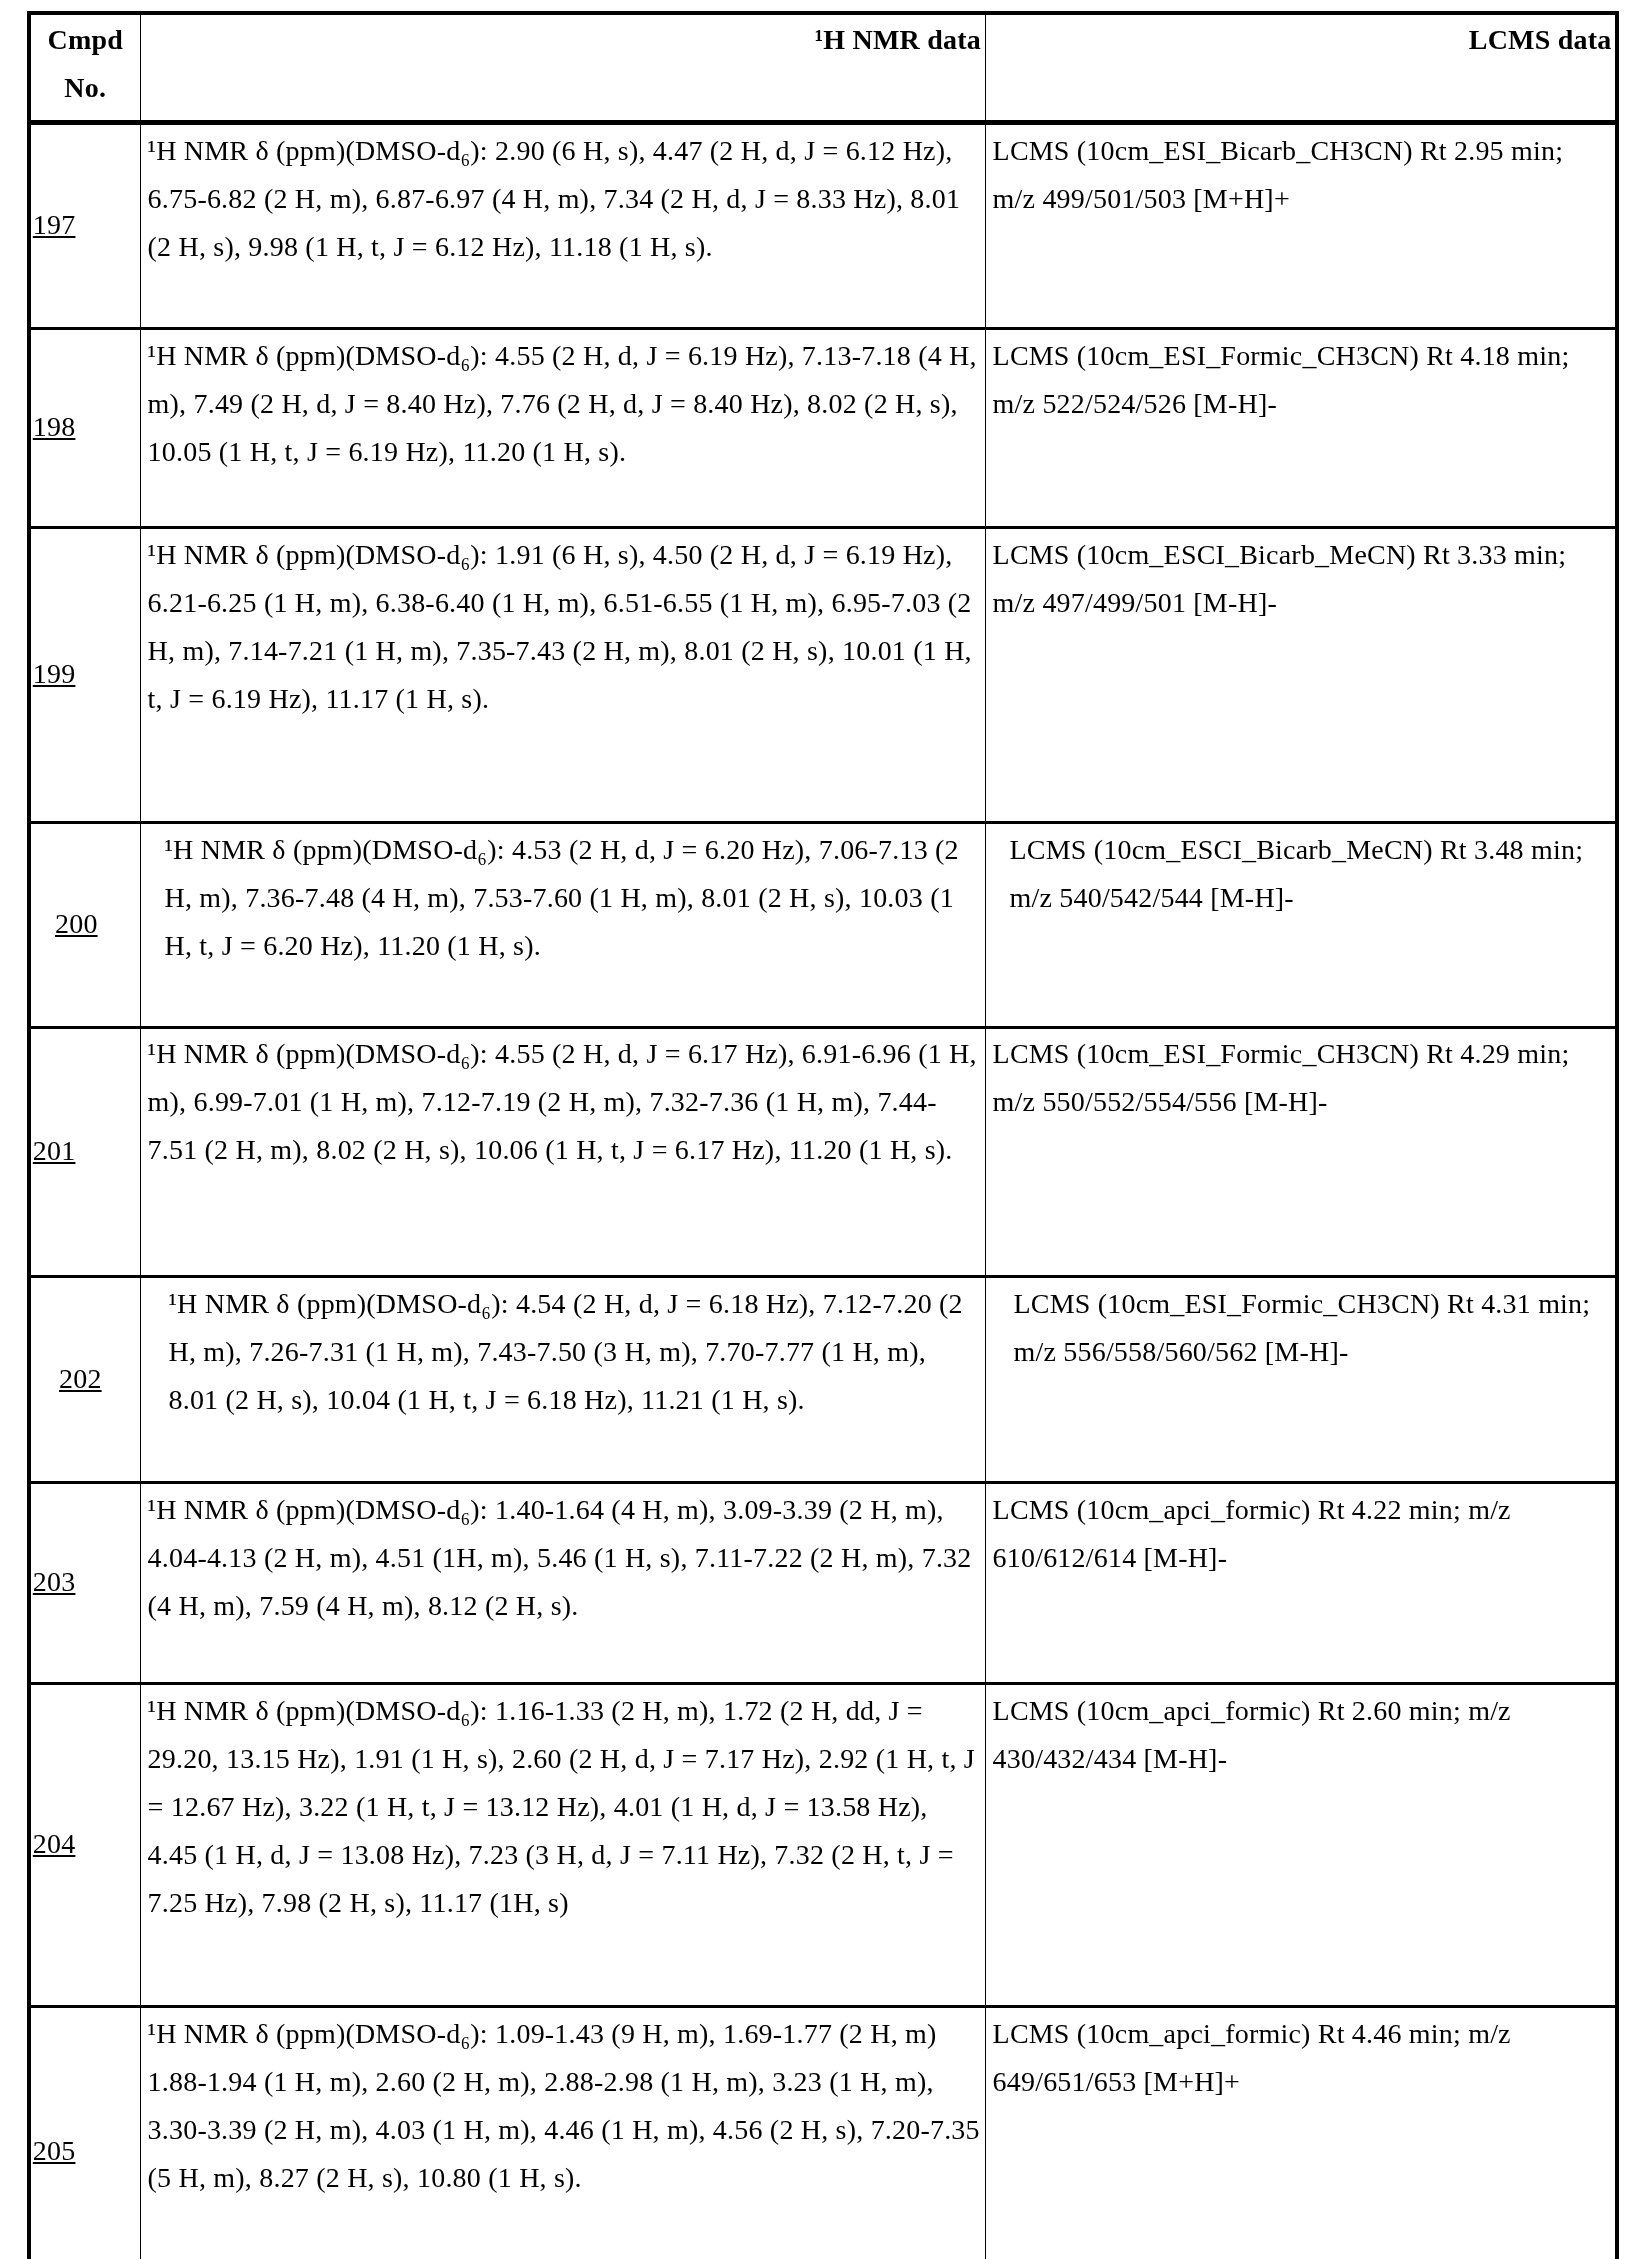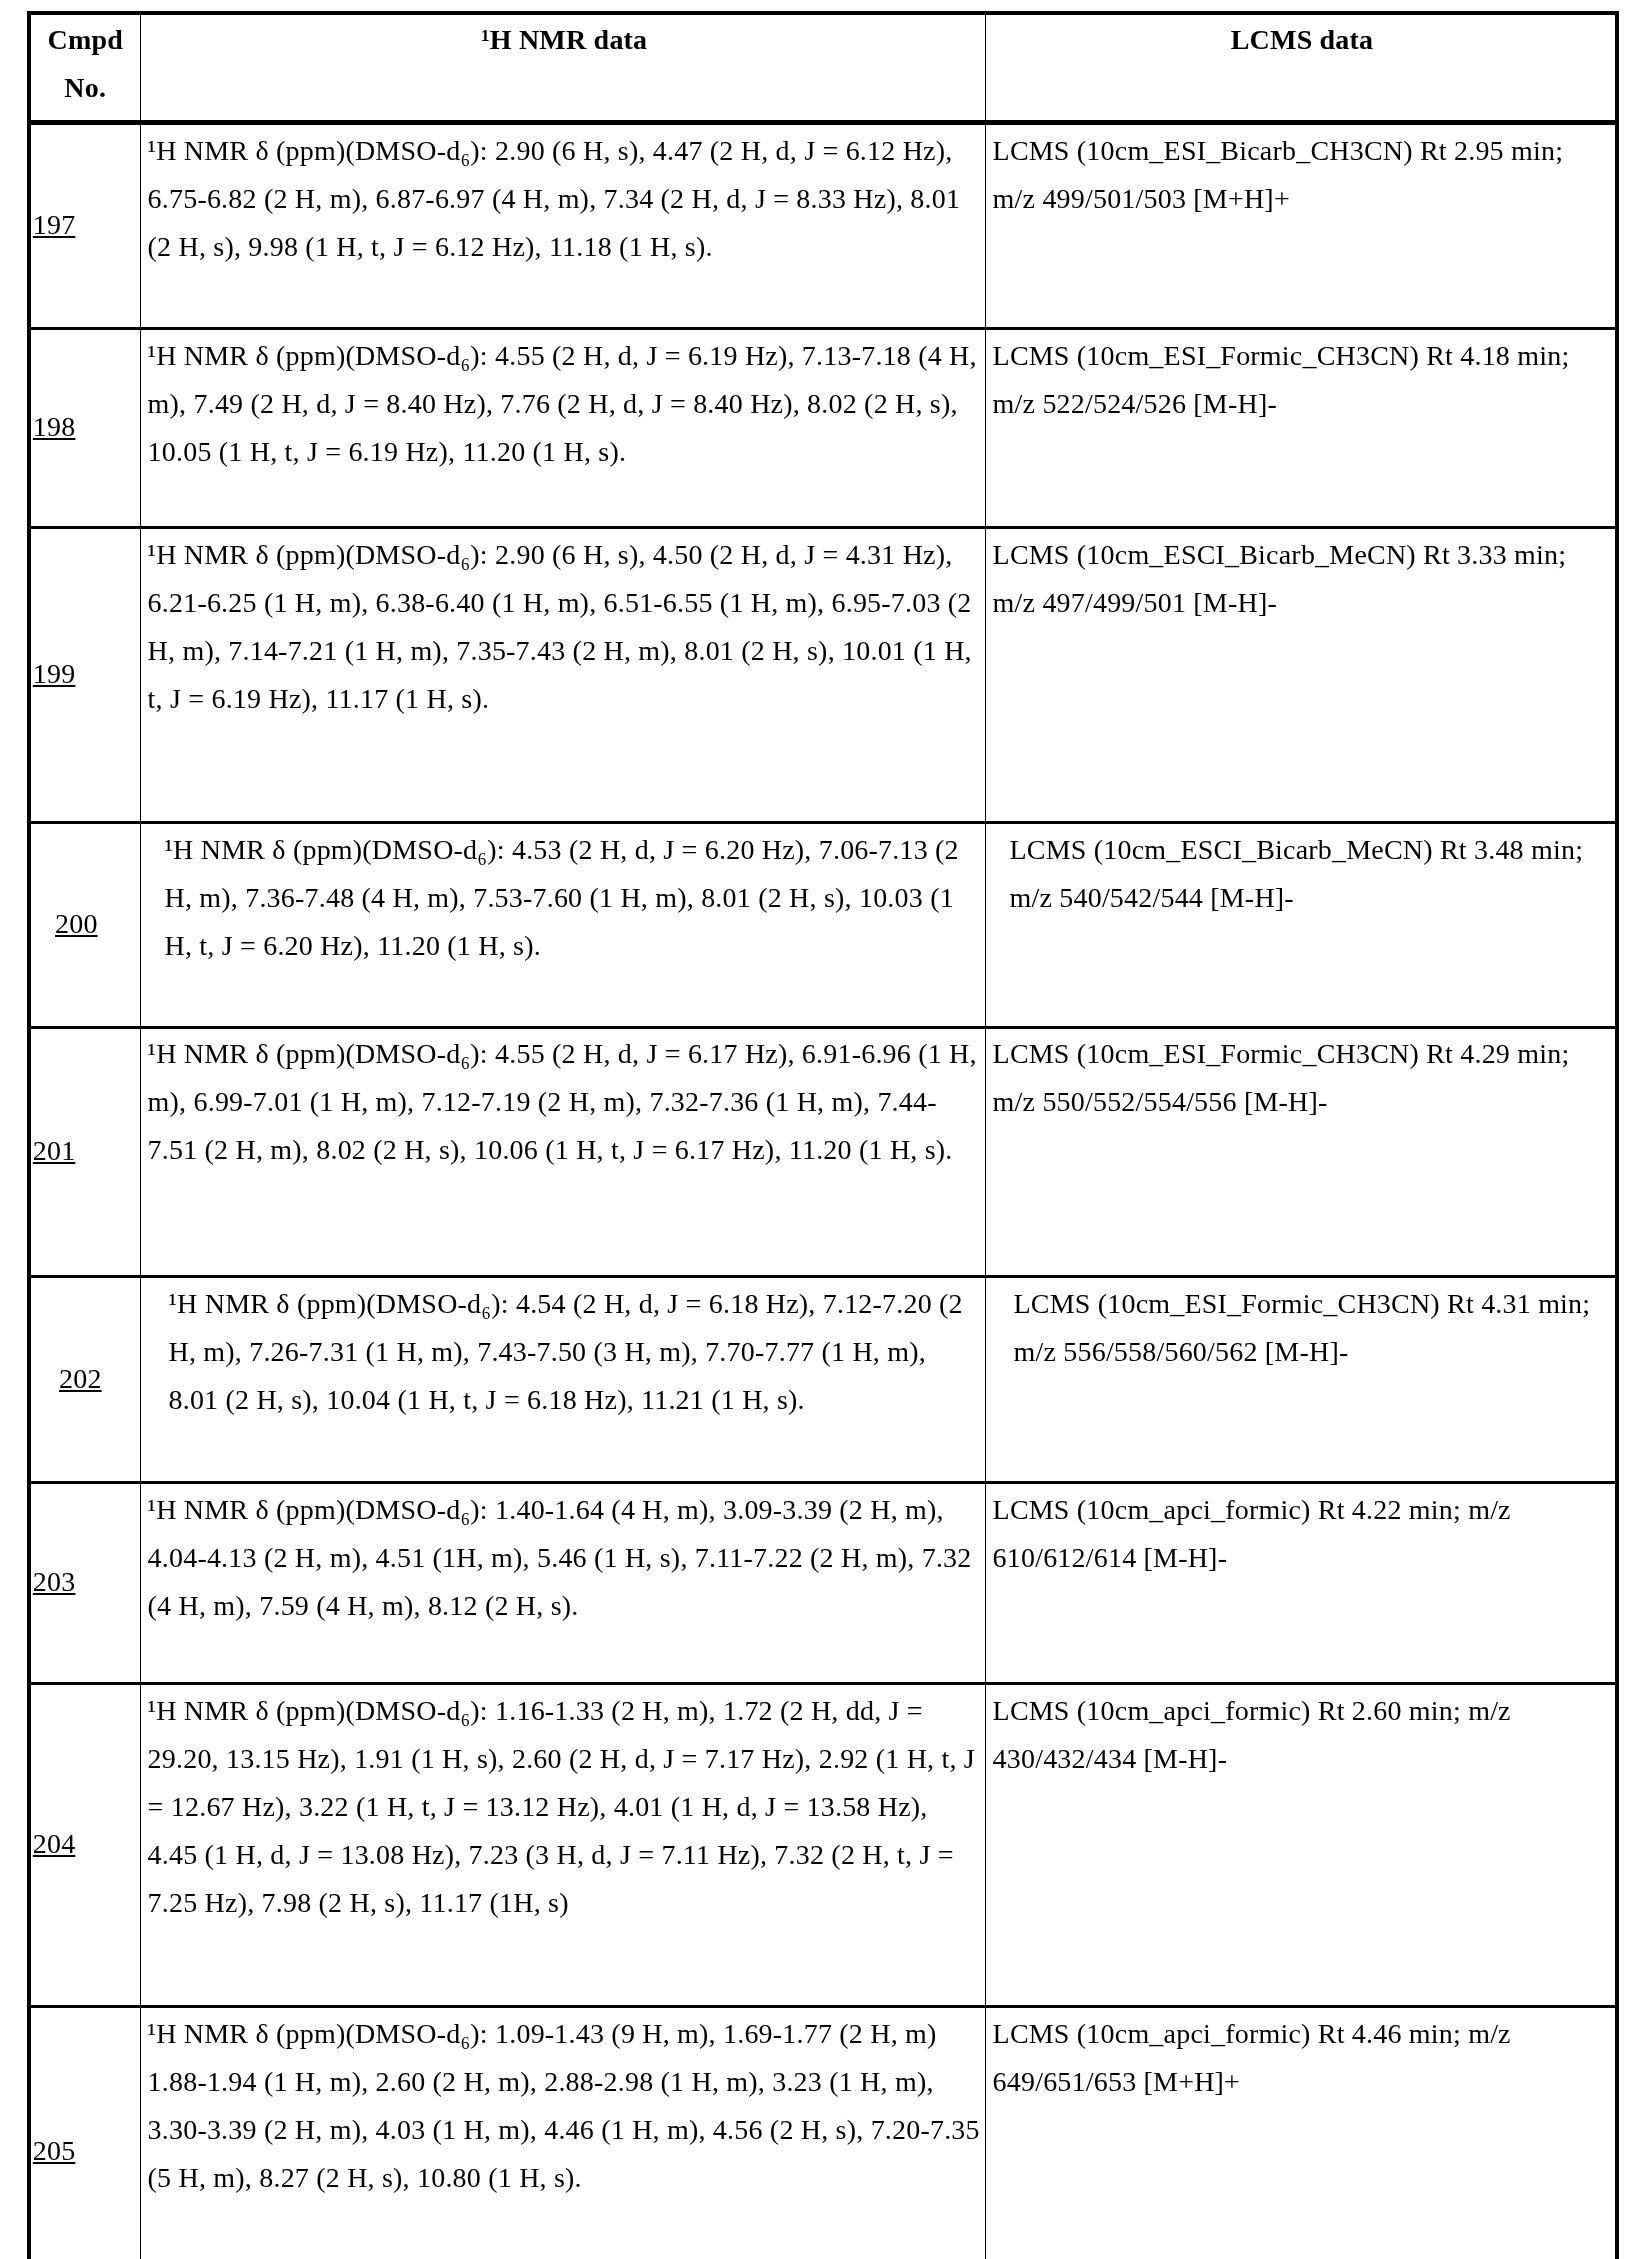--- a/index.html
+++ b/index.html
@@ -37,21 +37,21 @@
     padding: 1.8px 3.6px 3.6px 7.1px;
     font-size: 28px;
     line-height: 48px;
     letter-spacing: 0.2px;
     word-wrap: break-word;
     overflow: hidden;
   }
   thead th {
     font-weight: bold;
     vertical-align: top;
-    text-align: center;
+    text-align: right;
     height: 100px;
     border-bottom: 5.3px solid #000;
   }
   thead th.no-head {
     text-align: center;
     padding-left: 1.8px;
     padding-right: 1.8px;
   }
   td.no-cell {
     text-align: left;
@@ -97,21 +97,21 @@
         <td class="nmr-cell">¹H NMR δ (ppm)(DMSO-d₆): 2.90 (6 H, s), 4.47 (2 H, d, J = 6.12 Hz), 6.75-6.82 (2 H, m), 6.87-6.97 (4 H, m), 7.34 (2 H, d, J = 8.33 Hz), 8.01 (2 H, s), 9.98 (1 H, t, J = 6.12 Hz), 11.18 (1 H, s).</td>
         <td class="lcms-cell">LCMS (10cm_ESI_Bicarb_CH3CN) Rt 2.95 min; m/z 499/501/503 [M+H]+</td>
       </tr>
       <tr>
         <td class="no-cell">198</td>
         <td class="nmr-cell">¹H NMR δ (ppm)(DMSO-d₆): 4.55 (2 H, d, J = 6.19 Hz), 7.13-7.18 (4 H, m), 7.49 (2 H, d, J = 8.40 Hz), 7.76 (2 H, d, J = 8.40 Hz), 8.02 (2 H, s), 10.05 (1 H, t, J = 6.19 Hz), 11.20 (1 H, s).</td>
         <td class="lcms-cell">LCMS (10cm_ESI_Formic_CH3CN) Rt 4.18 min; m/z 522/524/526 [M-H]-</td>
       </tr>
       <tr>
         <td class="no-cell">199</td>
-        <td class="nmr-cell">¹H NMR δ (ppm)(DMSO-d₆): 2.90 (6 H, s), 4.50 (2 H, d, J = 4.31 Hz), 6.21-6.25 (1 H, m), 6.38-6.40 (1 H, m), 6.51-6.55 (1 H, m), 6.95-7.03 (2 H, m), 7.14-7.21 (1 H, m), 7.35-7.43 (2 H, m), 8.01 (2 H, s), 10.01 (1 H, t, J = 6.19 Hz), 11.17 (1 H, s).</td>
+        <td class="nmr-cell">¹H NMR δ (ppm)(DMSO-d₆): 1.91 (6 H, s), 4.50 (2 H, d, J = 6.19 Hz), 6.21-6.25 (1 H, m), 6.38-6.40 (1 H, m), 6.51-6.55 (1 H, m), 6.95-7.03 (2 H, m), 7.14-7.21 (1 H, m), 7.35-7.43 (2 H, m), 8.01 (2 H, s), 10.01 (1 H, t, J = 6.19 Hz), 11.17 (1 H, s).</td>
         <td class="lcms-cell">LCMS (10cm_ESCI_Bicarb_MeCN) Rt 3.33 min; m/z 497/499/501 [M-H]-</td>
       </tr>
       <tr>
         <td class="no-cell">200</td>
         <td class="nmr-cell">¹H NMR δ (ppm)(DMSO-d₆): 4.53 (2 H, d, J = 6.20 Hz), 7.06-7.13 (2 H, m), 7.36-7.48 (4 H, m), 7.53-7.60 (1 H, m), 8.01 (2 H, s), 10.03 (1 H, t, J = 6.20 Hz), 11.20 (1 H, s).</td>
         <td class="lcms-cell">LCMS (10cm_ESCI_Bicarb_MeCN) Rt 3.48 min; m/z 540/542/544 [M-H]-</td>
       </tr>
       <tr>
         <td class="no-cell">201</td>
         <td class="nmr-cell">¹H NMR δ (ppm)(DMSO-d₆): 4.55 (2 H, d, J = 6.17 Hz), 6.91-6.96 (1 H, m), 6.99-7.01 (1 H, m), 7.12-7.19 (2 H, m), 7.32-7.36 (1 H, m), 7.44-7.51 (2 H, m), 8.02 (2 H, s), 10.06 (1 H, t, J = 6.17 Hz), 11.20 (1 H, s).</td>

